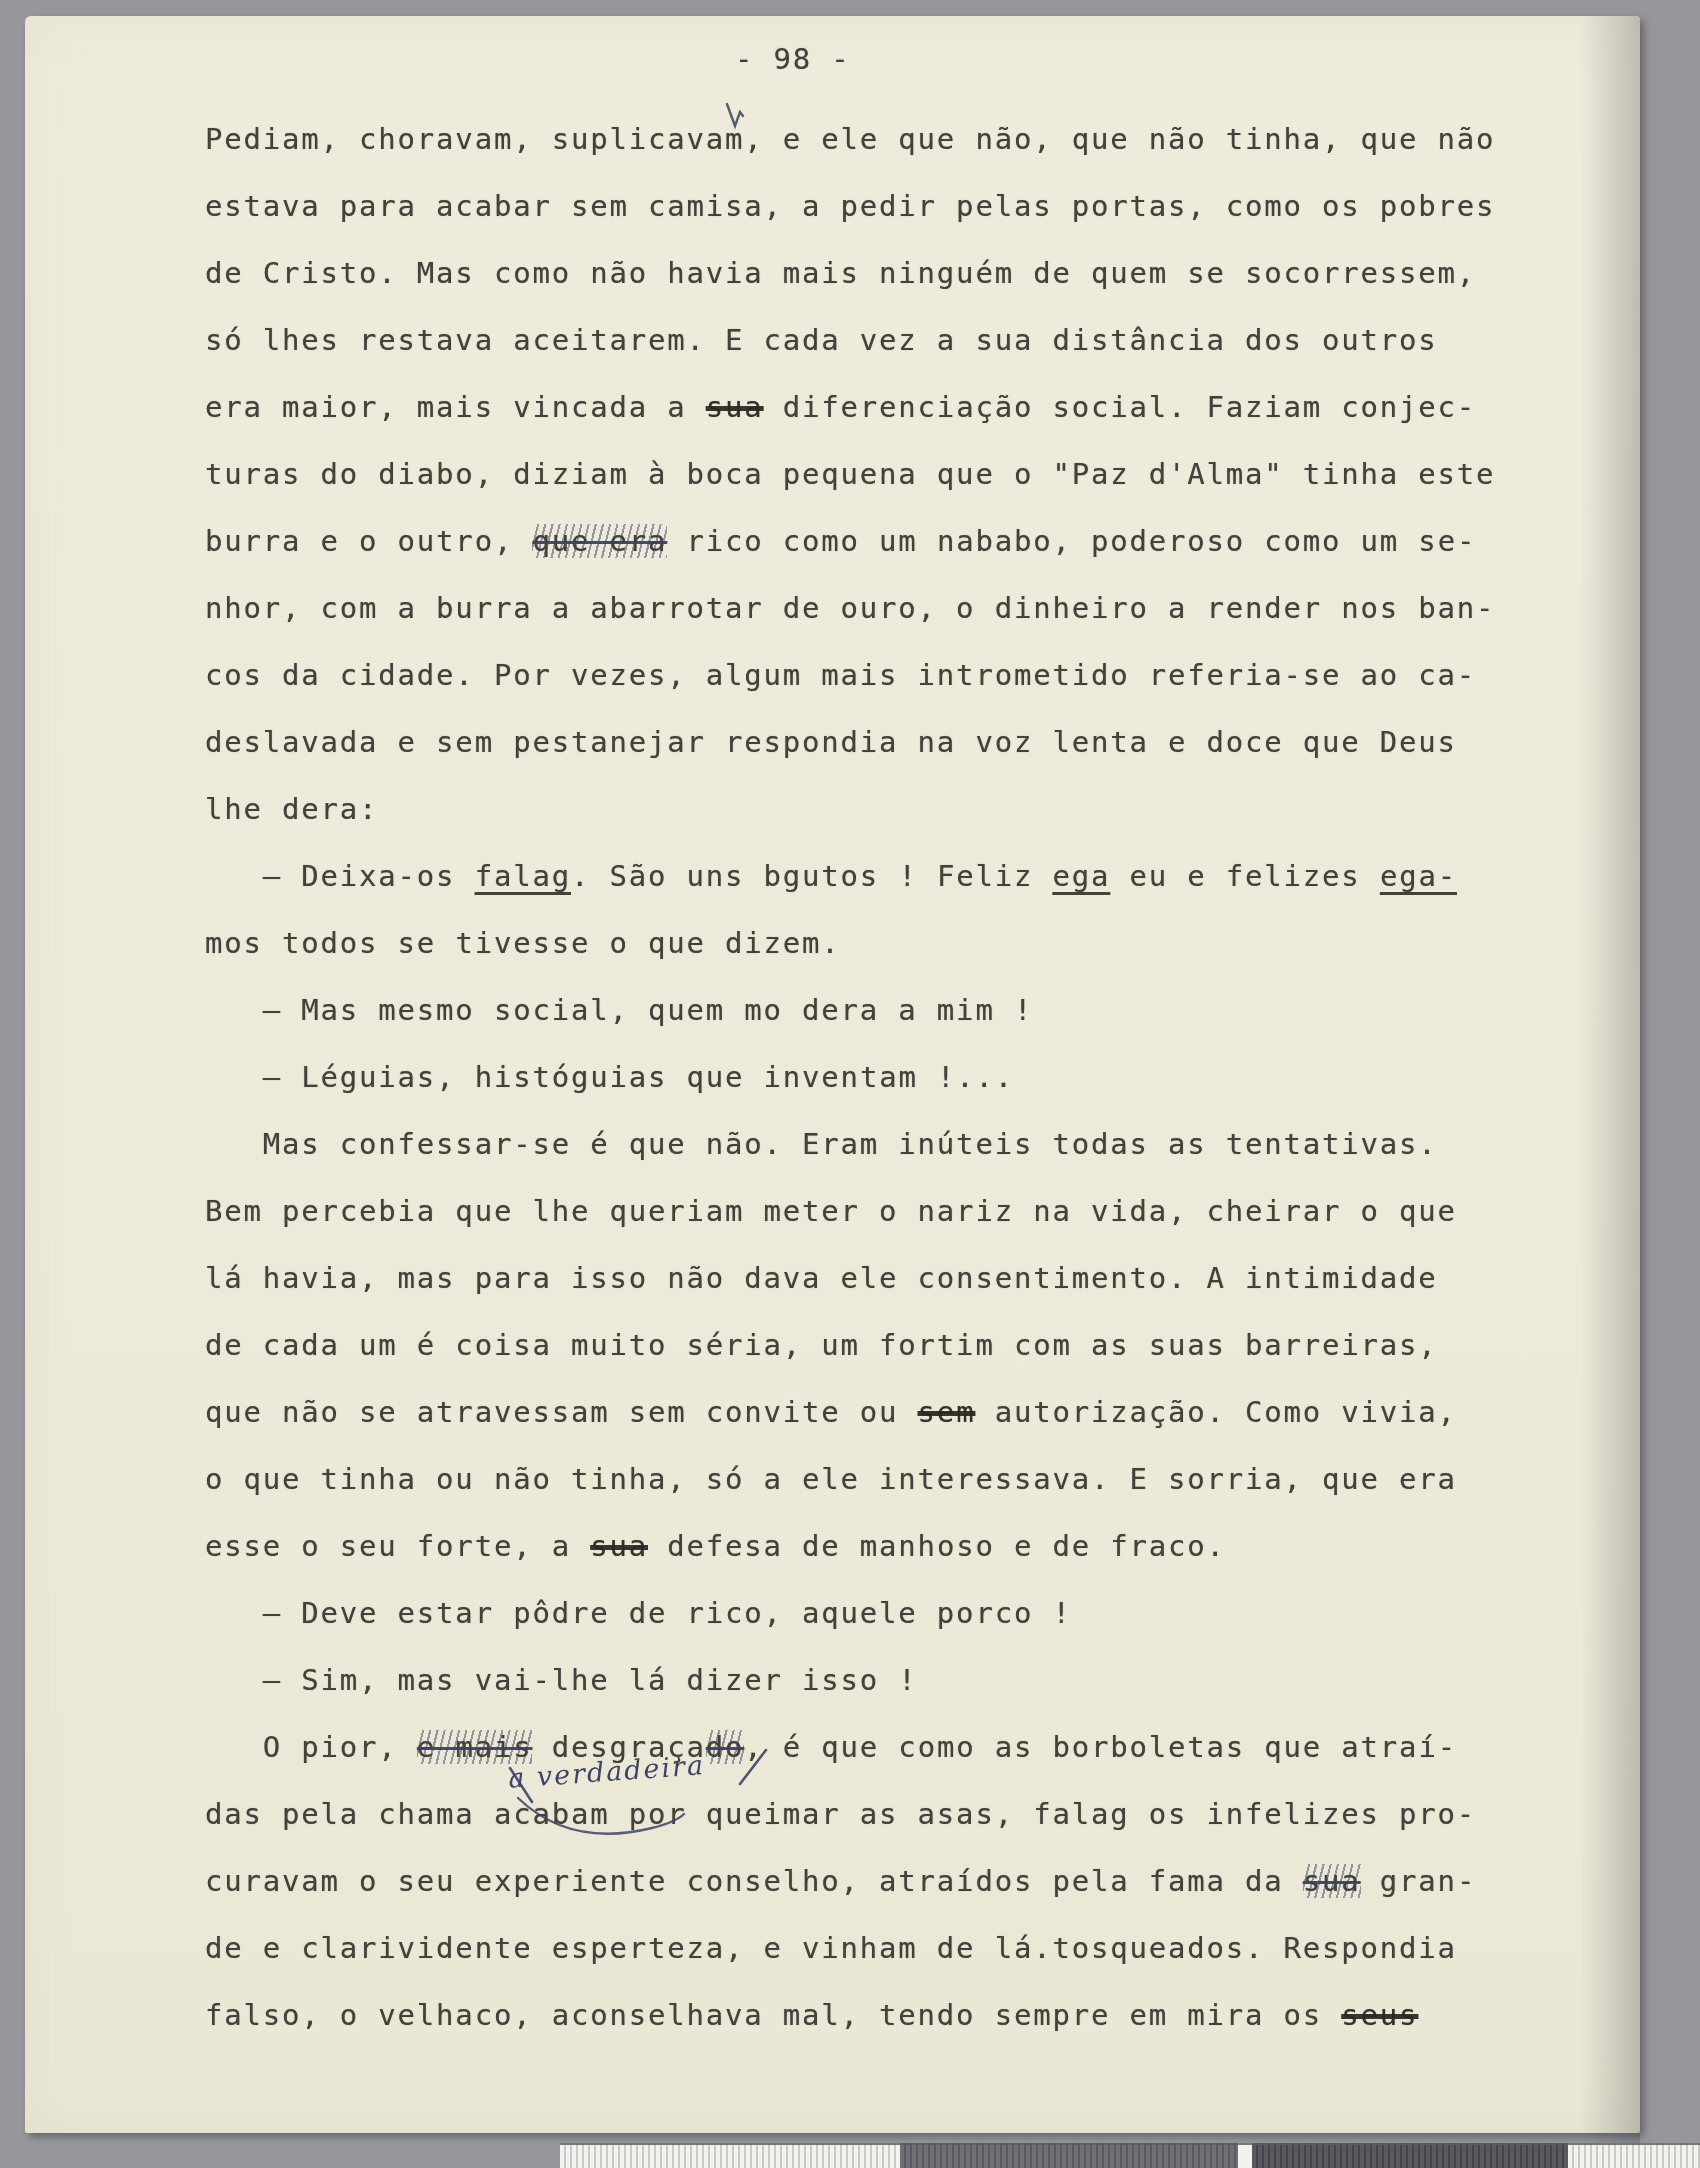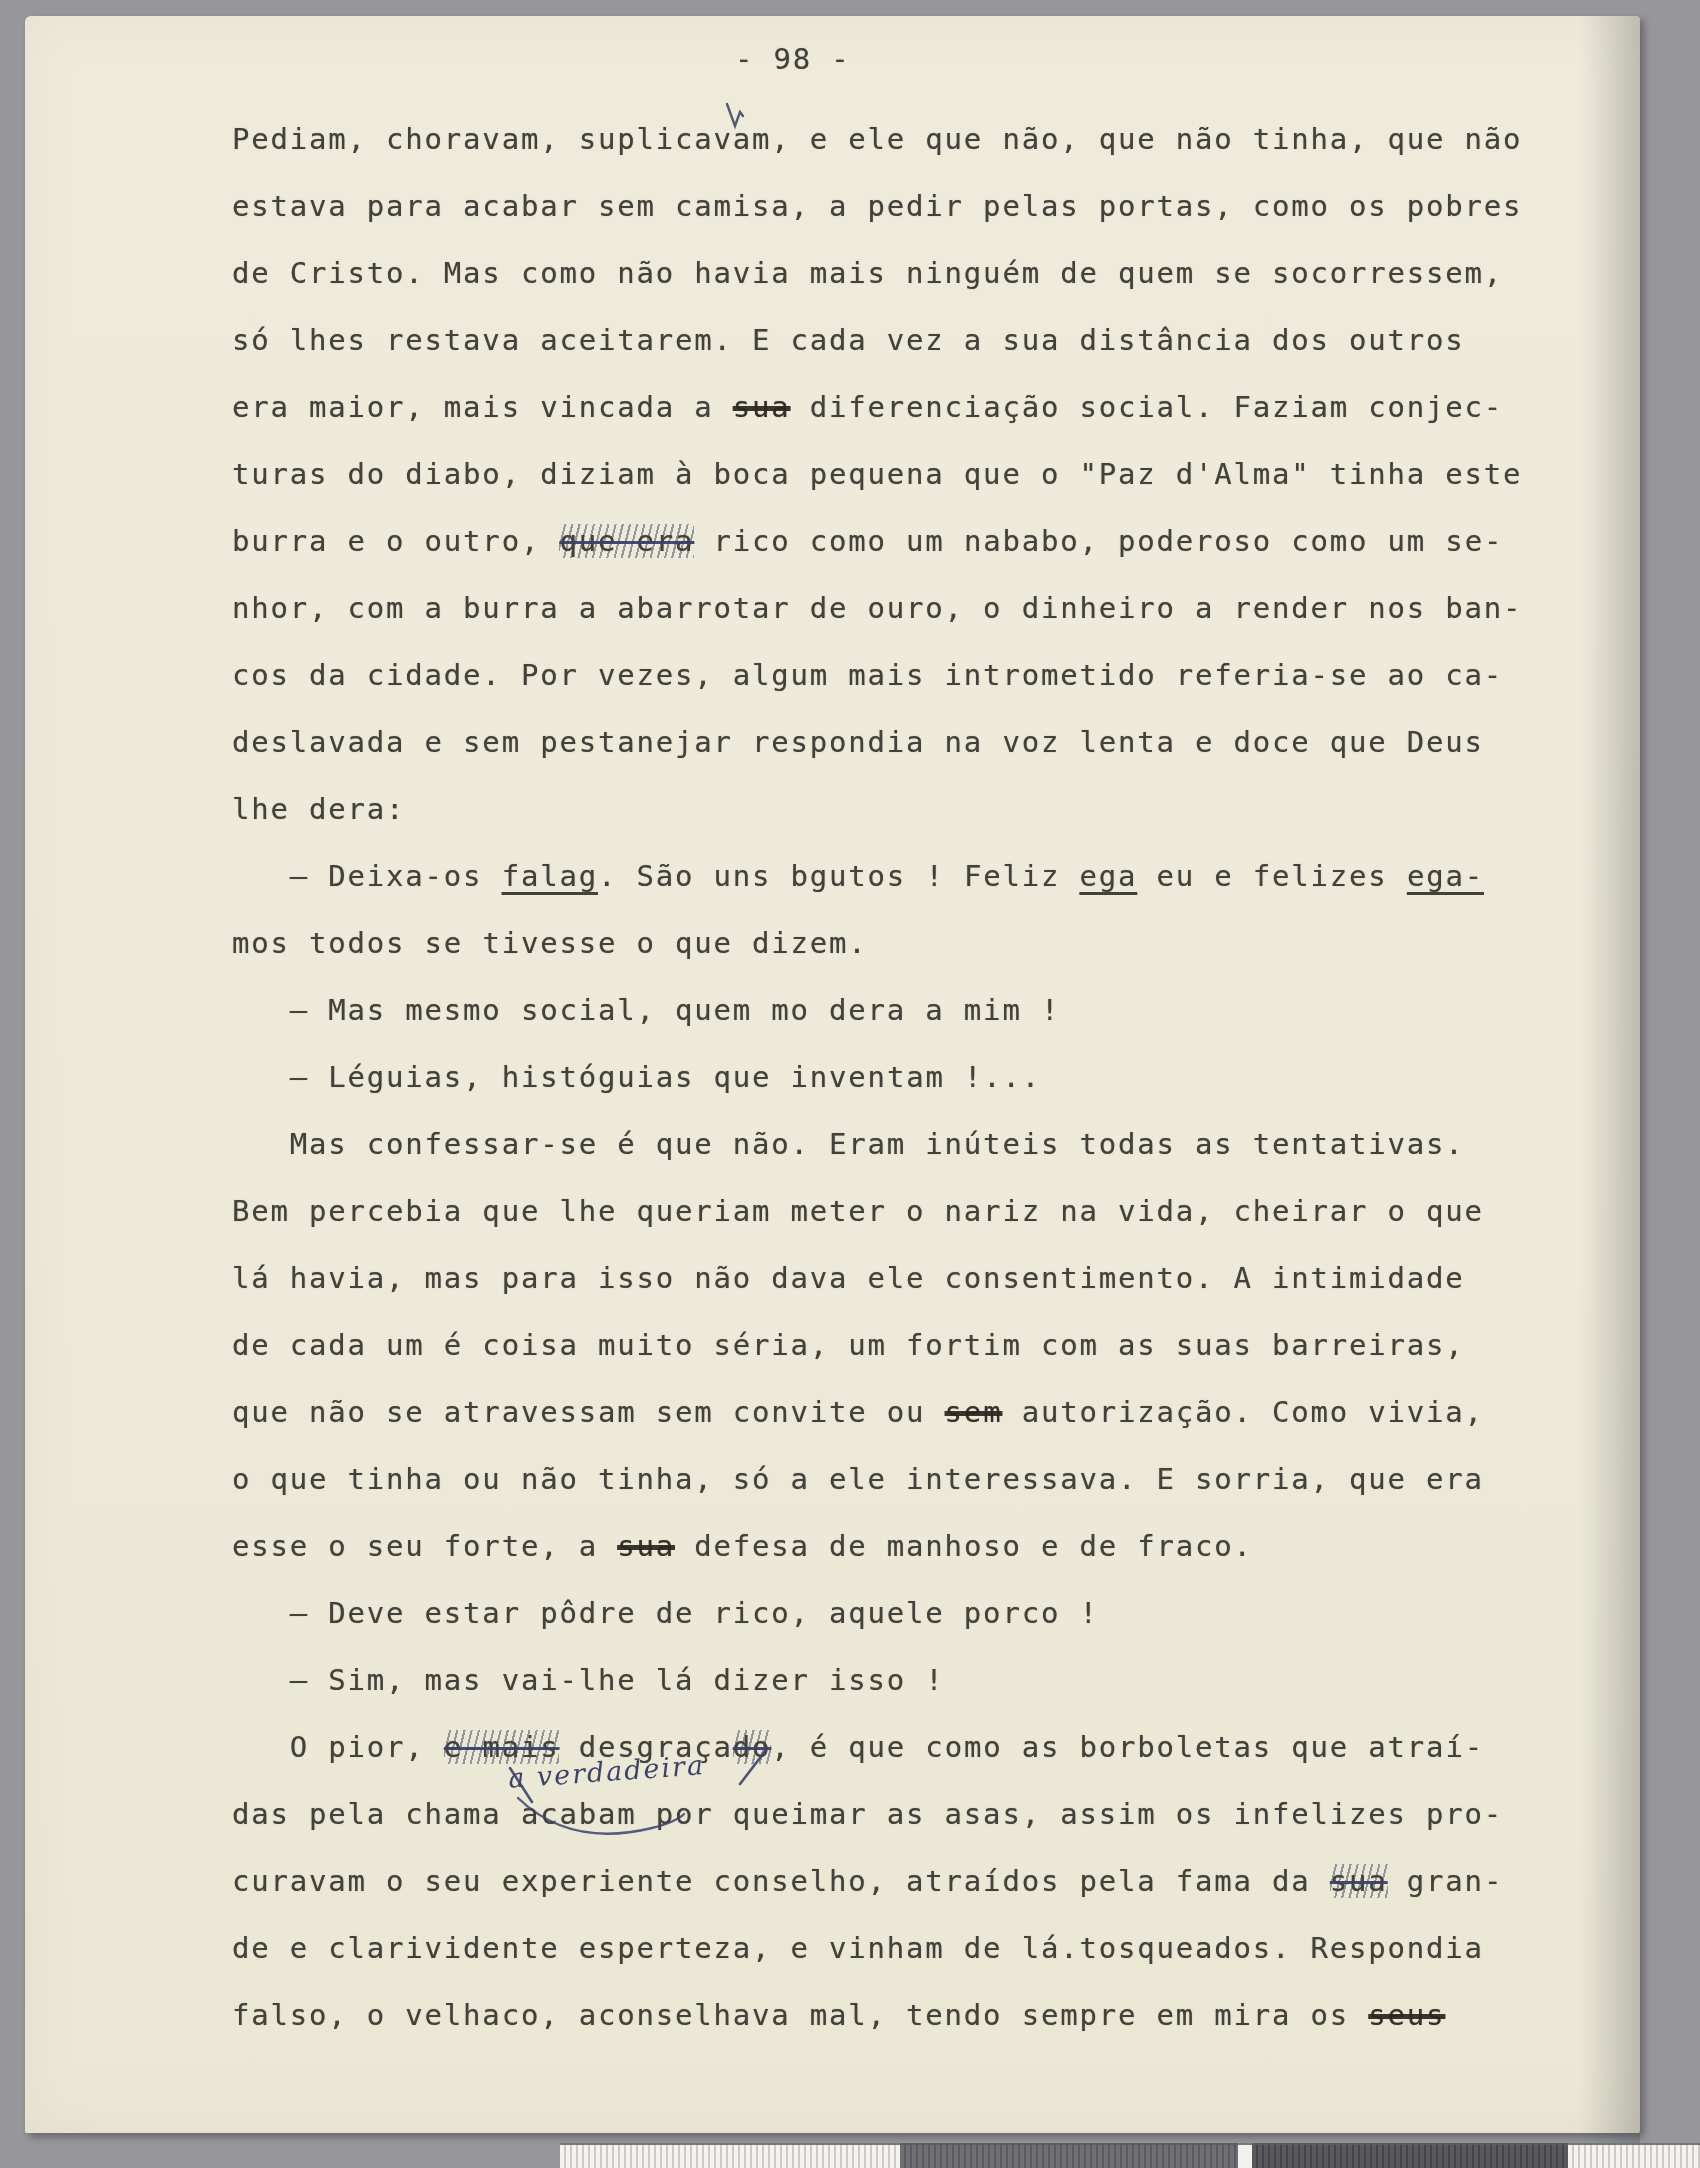--- a/index.html
+++ b/index.html
@@ -19,21 +19,21 @@
     position:absolute;left:735px;top:42px;
     font-size:29px;letter-spacing:1.8px;color:var(--ink,#44403a);
     text-shadow:0 0 1px rgba(60,56,48,.45);
   }
   .lines{
     position:absolute;left:205px;top:106px;width:1360px;
     font-size:29px;line-height:67px;letter-spacing:1.8px;
     color:var(--ink,#44403a);
     text-shadow:0 0 1px rgba(60,56,48,.45);
   }
-  .line{white-space:pre;height:67px;margin-left:27px;}
+  .line{white-space:pre;height:67px;}
   .seg{display:inline;}
   .strike_typed{
     text-decoration:line-through;
     text-decoration-thickness:5px;
     text-decoration-color:rgba(42,38,33,.88);
     color:#353129;
   }
   .strike_pen{
     text-decoration:line-through;
     text-decoration-thickness:2.5px;
@@ -101,21 +101,21 @@
     <div class="line"><span class="seg plain">   Mas confessar-se é que não. Eram inúteis todas as tentativas.</span></div>
     <div class="line"><span class="seg plain">Bem percebia que lhe queriam meter o nariz na vida, cheirar o que</span></div>
     <div class="line"><span class="seg plain">lá havia, mas para isso não dava ele consentimento. A intimidade</span></div>
     <div class="line"><span class="seg plain">de cada um é coisa muito séria, um fortim com as suas barreiras,</span></div>
     <div class="line"><span class="seg plain">que não se atravessam sem convite ou </span><span class="seg strike_typed">sem</span><span class="seg plain"> autorização. Como vivia,</span></div>
     <div class="line"><span class="seg plain">o que tinha ou não tinha, só a ele interessava. E sorria, que era</span></div>
     <div class="line"><span class="seg plain">esse o seu forte, a </span><span class="seg strike_typed">sua</span><span class="seg plain"> defesa de manhoso e de fraco.</span></div>
     <div class="line"><span class="seg plain">   — Deve estar pôdre de rico, aquele porco !</span></div>
     <div class="line"><span class="seg plain">   — Sim, mas vai-lhe lá dizer isso !</span></div>
     <div class="line"><span class="seg plain">   O pior, </span><span class="seg strike_pen">e mais</span><span class="seg plain"> desgraça</span><span class="seg strike_pen">do</span><span class="seg plain">, é que como as borboletas que atraí-</span></div>
-    <div class="line"><span class="seg plain">das pela chama acabam por queimar as asas, assim os infelizes pro-</span></div>
+    <div class="line"><span class="seg plain">das pela chama acabam por queimar as asas, falag os infelizes pro-</span></div>
     <div class="line"><span class="seg plain">curavam o seu experiente conselho, atraídos pela fama da </span><span class="seg strike_pen">sua</span><span class="seg plain"> gran-</span></div>
     <div class="line"><span class="seg plain">de e clarividente esperteza, e vinham de lá.tosqueados. Respondia</span></div>
     <div class="line"><span class="seg plain">falso, o velhaco, aconselhava mal, tendo sempre em mira os </span><span class="seg strike_typed">seus</span></div>
   </div>
 
 <span class="caret-mark">
   <svg width="30" height="34" viewBox="0 0 30 34">
     <path d="M7,4 L15,26 L20,12 L23,16" fill="none" stroke="#3a4060" stroke-width="2.4" stroke-linecap="round" opacity="0.85"></path>
   </svg>
 </span>

